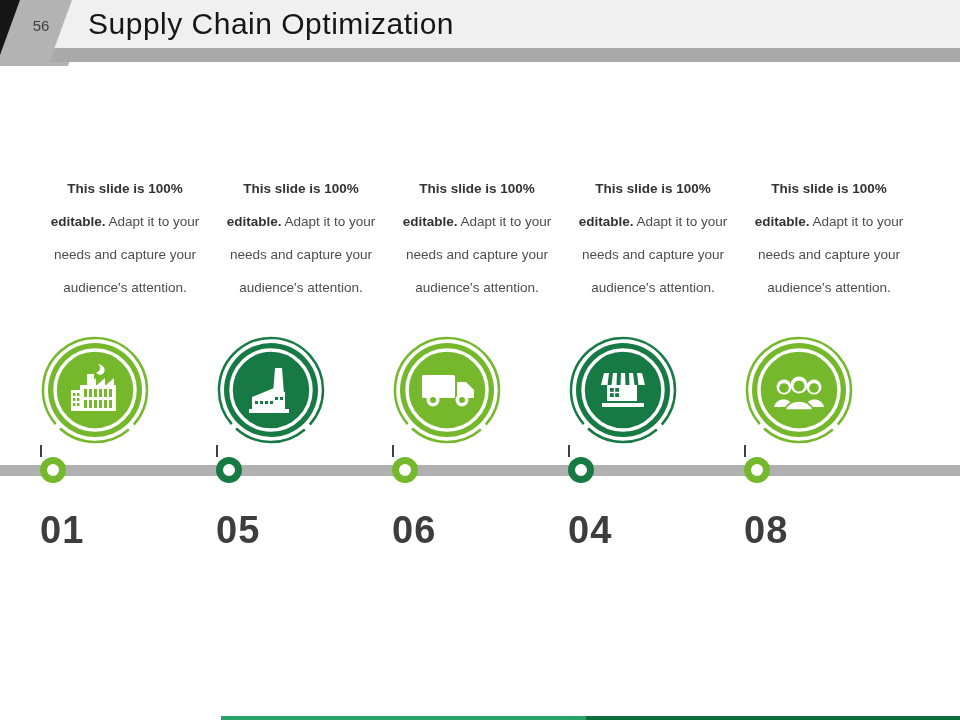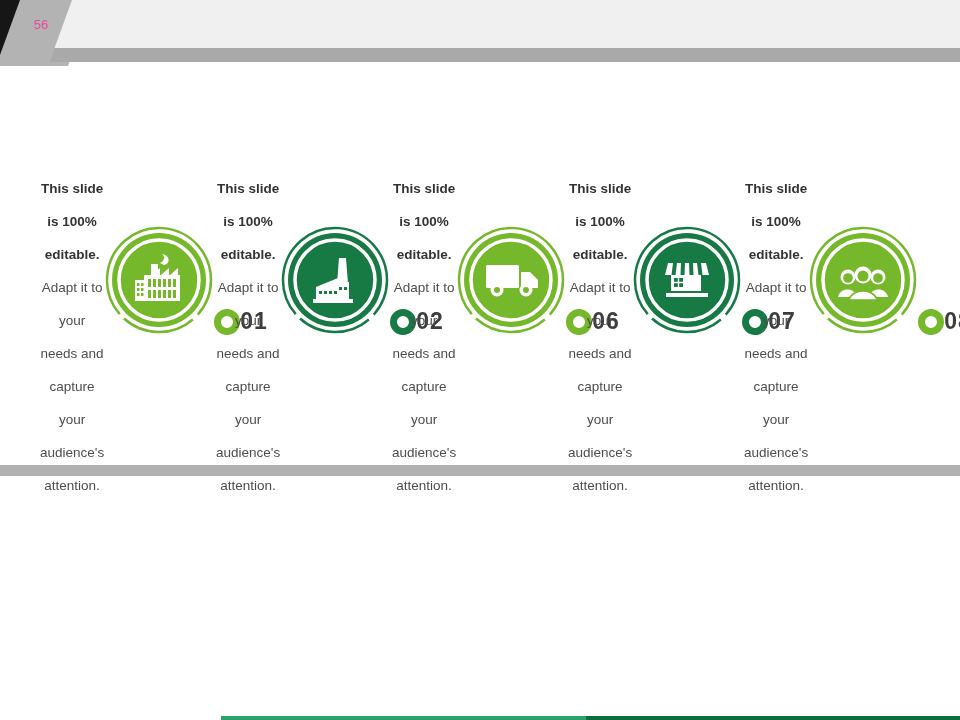--- a/index.html
+++ b/index.html
@@ -24,65 +24,66 @@
   }
   
   .header{position:absolute;top:0;left:0;width:960px;height:74px;overflow:hidden}
   .hdr-shape{position:absolute;transform:skewX(-20deg);transform-origin:top left}
   .hdr-black{left:-2px;top:0;width:42px;height:58px;background:#161616;z-index:1}
   .hdr-tab{left:20px;top:0;width:72px;height:66px;background:var(--tab-gray);z-index:2}
   .hdr-strip{left:55px;top:48px;width:930px;height:14px;background:var(--header-shadow);z-index:3}
   .hdr-band{left:72px;top:0;width:910px;height:48px;background:var(--header-band);z-index:4}
   .slide-number{
     position:absolute;left:24px;top:17px;z-index:5;width:34px;text-align:center;
-    font-size:13px;color:#ec4899;
+    font-size:15px;color:#404040;
   }
   .slide-title{
     position:absolute;left:88px;top:7px;z-index:5;
     font-size:30px;color:var(--title-color);letter-spacing:0.5px;white-space:nowrap;
   }
   
   .timeline-bar{position:absolute;left:0;top:465px;width:960px;height:11px;background:var(--timeline-gray);z-index:0}
   
   .columns{position:absolute;top:172px;left:40px;width:880px;display:flex;z-index:1}
-  .column{width:176px;display:flex;flex-direction:row;align-items:flex-end}
+  .column{width:176px;display:flex;flex-direction:column;align-items:flex-start}
   .desc{
     height:163px;width:170px;text-align:center;
     font-size:13.5px;line-height:33px;color:var(--text-light);
   }
   .desc .bold{font-weight:bold;color:var(--text-dark)}
   .medallion{width:110px;height:110px;position:relative;flex:0 0 auto}
   .connector{width:1.5px;height:12px;background:#3f3f3f}
   .ring{
     width:26px;height:26px;border-radius:50%;background:#fff;flex:0 0 auto;
   }
   .column.light .ring{border:7px solid var(--light-green)}
   .column.dark  .ring{border:7px solid var(--dark-green)}
   .number{
-    margin-top:26px;font-size:23px;font-weight:bold;color:var(--number-color);
+    margin-top:26px;font-size:38px;font-weight:bold;color:var(--number-color);
     letter-spacing:1px;
   }
   
   .footer-line{
     position:absolute;left:0;bottom:0;width:960px;height:4px;
     background:linear-gradient(to right,
       #ffffff 0%, #ffffff 23%,
       var(--footer-teal) 23%, var(--footer-teal) 61%,
       var(--footer-dark) 61%, var(--footer-dark) 100%);
   }
 </style>
 </head>
 <body>
 
 <div class="header">
   <div class="hdr-shape hdr-black"></div>
   <div class="hdr-shape hdr-tab"></div>
   <div class="hdr-shape hdr-strip"></div>
   <div class="hdr-shape hdr-band"></div>
   <div class="slide-number">56</div>
+  <div class="slide-title">Supply Chain Optimization</div>
 </div>
 
 <div class="timeline-bar"></div>
 
 <div class="columns">
 
   <div class="column light">
     <div class="desc"><span class="bold">This slide is 100% editable.</span> <span>Adapt it to your needs and capture your audience's attention.</span></div>
     <div class="medallion">
       <svg width="110" height="110" viewBox="0 0 110 110">
@@ -141,21 +142,21 @@
             <rect x="44" y="66" width="3" height="3"></rect>
             <rect x="49" y="66" width="3" height="3"></rect>
             <rect x="54" y="66" width="3" height="3"></rect>
           <rect x="59" y="62" width="3" height="3"></rect>
             <rect x="64" y="62" width="3" height="3"></rect>
         </g>
       </svg>
     </div>
     <div class="connector"></div>
     <div class="ring"></div>
-    <div class="number">02</div>
+    <div class="number">05</div>
   </div>
 
   <div class="column light">
     <div class="desc"><span class="bold">This slide is 100% editable.</span> <span>Adapt it to your needs and capture your audience's attention.</span></div>
     <div class="medallion">
       <svg width="110" height="110" viewBox="0 0 110 110">
         <circle cx="55" cy="55" r="52" fill="none" stroke="var(--light-green,#76b82c)" stroke-width="2.5" stroke-dasharray="238 7 75 7" transform="rotate(-221 55 55)"></circle>
         <circle cx="55" cy="55" r="47" fill="var(--light-green,#76b82c)"></circle>
         <circle cx="55" cy="55" r="40" fill="none" stroke="#ffffff" stroke-width="3.5"></circle>
         <g fill="#ffffff">
@@ -191,21 +192,21 @@
           <path d="M57 38 h4 l0.5 12 h-4 z"></path>
           <path d="M65 38 h4 l1.5 12 h-4 z"></path>
           <rect x="42" y="53" width="9" height="9"></rect>
         </g>
         <rect x="45.8" y="53" width="1.4" height="9" fill="#ffffff"></rect>
         <rect x="42" y="56.8" width="9" height="1.4" fill="#ffffff"></rect>
       </svg>
     </div>
     <div class="connector"></div>
     <div class="ring"></div>
-    <div class="number">07</div>
+    <div class="number">04</div>
   </div>
 
   <div class="column light">
     <div class="desc"><span class="bold">This slide is 100% editable.</span> <span>Adapt it to your needs and capture your audience's attention.</span></div>
     <div class="medallion">
       <svg width="110" height="110" viewBox="0 0 110 110">
         <circle cx="55" cy="55" r="52" fill="none" stroke="var(--light-green,#76b82c)" stroke-width="2.5" stroke-dasharray="238 7 75 7" transform="rotate(-221 55 55)"></circle>
         <circle cx="55" cy="55" r="47" fill="var(--light-green,#76b82c)"></circle>
         <circle cx="55" cy="55" r="40" fill="none" stroke="#ffffff" stroke-width="3.5"></circle>
         <g fill="#ffffff">

